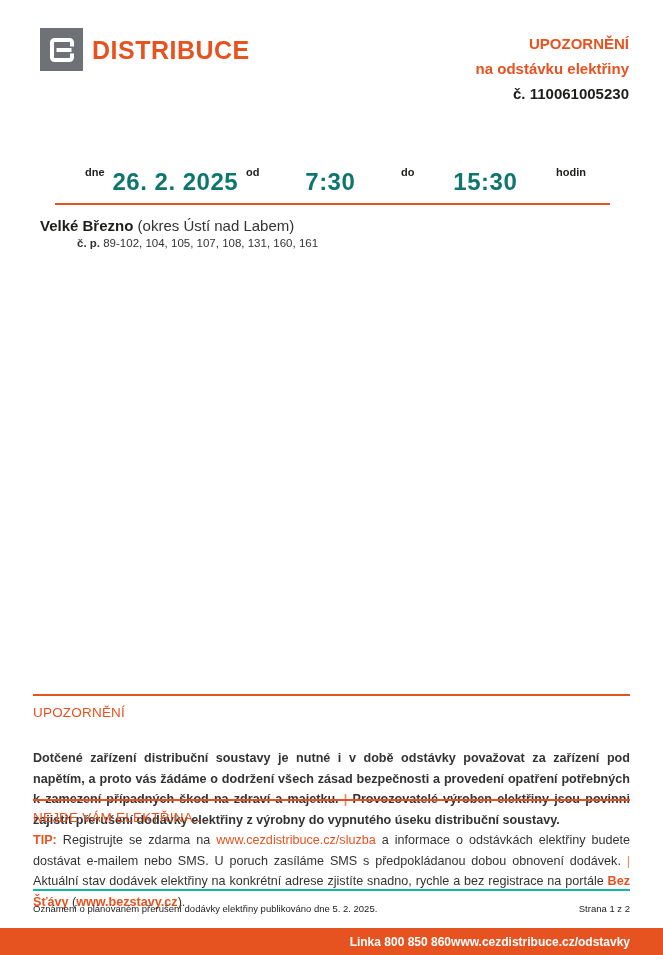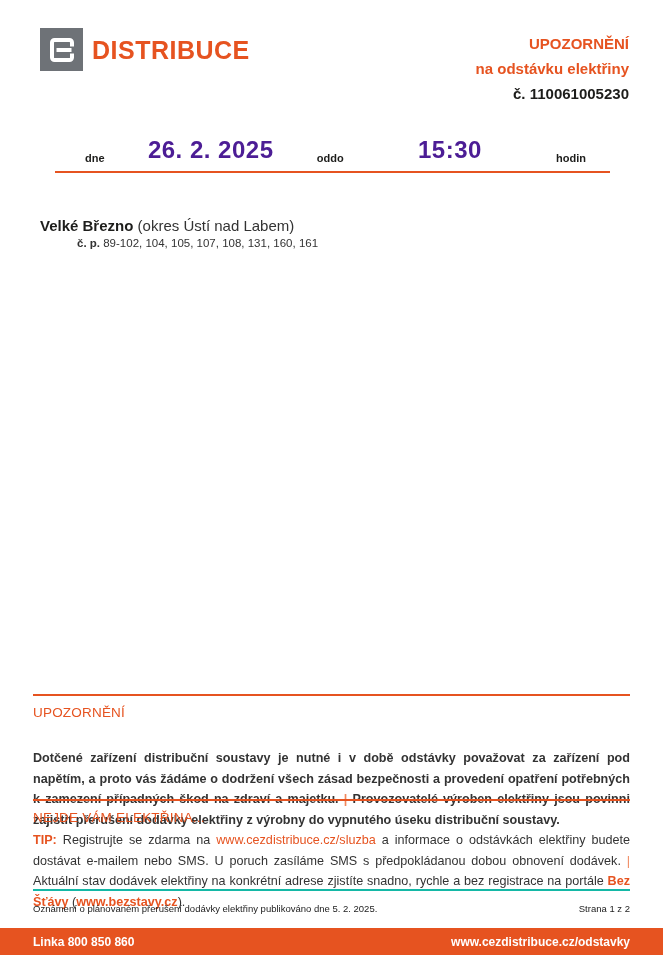--- a/index.html
+++ b/index.html
@@ -13,26 +13,26 @@
   
   .header-left { position:absolute; top:28px; left:40px; display:flex; align-items:center; gap:9px; }
   .logo-mark { width:43px; height:43px; display:block; }
   .brand-text { font-size:25px; font-weight:bold; color:#e65320; letter-spacing:0.5px; padding-top:2px; }
   .header-right { position:absolute; top:31px; right:34px; text-align:right; line-height:25px; font-size:15px; font-weight:bold; }
   .header-right .accent-line { color:#e65320; }
   .header-right .number-line { color:#1d1d1b; }
 
   
   .schedule {
-    position:absolute; top:136px; left:55px; width:555px;
-    display:flex; align-items:flex-end;
+    position:absolute; top:148px; left:55px; width:555px;
+    display:flex; align-items:center;
     border-bottom:2px solid #e65320; padding:0 24px 7px 30px;
   }
   .schedule .lbl { font-size:11px; font-weight:bold; color:#1d1d1b; }
-  .schedule .big { font-size:24px; font-weight:bold; color:#4c1d95; flex:1; text-align:center; letter-spacing:0.5px; }
+  .schedule .big { font-size:24px; font-weight:bold; color:#0f766e; flex:1; text-align:center; letter-spacing:0.5px;margin-top:20px; }
 
   
   .localities { position:absolute; top:202px; left:40px; right:40px; }
   .loc-heading { font-size:15px; font-weight:bold; color:#1d1d1b; }
   .loc-muni { margin-top:15px; font-size:15px; color:#333; }
   .loc-muni .muni-name { font-weight:bold; color:#1d1d1b; }
   .loc-part { margin-top:9px; margin-left:20px; font-size:11.5px; font-weight:bold; color:#333; }
   .loc-cp { margin-top:3px; margin-left:37px; font-size:11.5px; color:#333; }
   .loc-cp .cp-label { font-weight:bold; }
 
@@ -51,21 +51,21 @@
   
   .footer-note {
     position:absolute; top:889px; left:33px; width:597px;
     border-top:2px solid #14b8a6; padding-top:12px;
     display:flex; justify-content:space-between;
     font-size:9.5px; color:#222;
   }
   .bottom-bar {
     position:absolute; left:0; bottom:0; width:663px; height:27px;
     background:#e65320; color:#ffffff;
-    display:flex; justify-content:space-between; align-items:center;
+    display:flex; justify-content:flex-end; align-items:center;
     padding:0 33px; font-size:12px; font-weight:bold;
   }
 </style>
 </head>
 <body>
 
 <div class="page">
 
   <div class="header-left">
     <svg class="logo-mark" viewBox="0 0 43 43" xmlns="http://www.w3.org/2000/svg">
@@ -80,20 +80,21 @@
   <div class="header-right">
     <div class="accent-line">UPOZORNĚNÍ</div>
     <div class="accent-line">na odstávku elektřiny</div>
     <div class="number-line">č. 110061005230</div>
   </div>
 
   <div class="schedule">
     <span class="lbl">dne</span>
     <span class="big">26. 2. 2025</span>
     <span class="lbl">od</span>
+    <span class="big">7:30</span>
     <span class="lbl">do</span>
     <span class="big">15:30</span>
     <span class="lbl">hodin</span>
   </div>
 
   <div class="localities">
     <div class="loc-muni">
       <span class="muni-name">Velké Březno</span>
       <span>(okres Ústí nad Labem)</span>
     </div>

